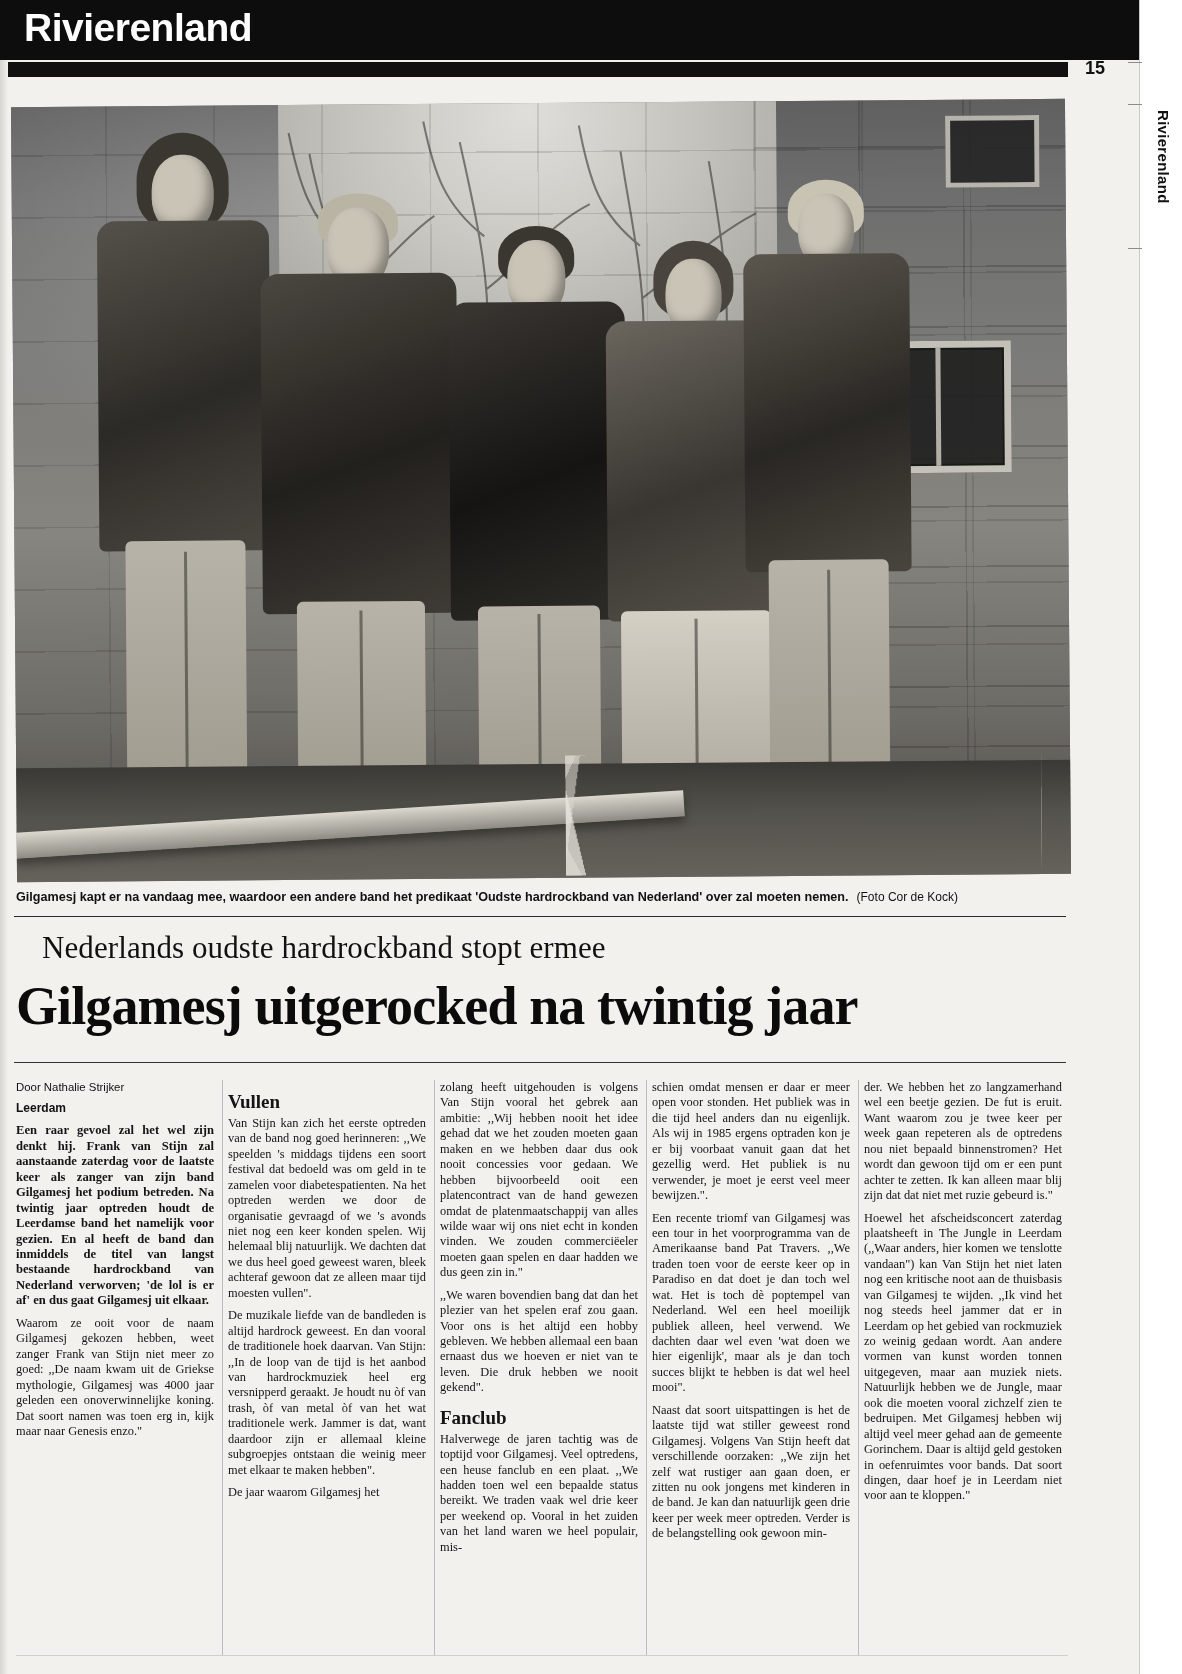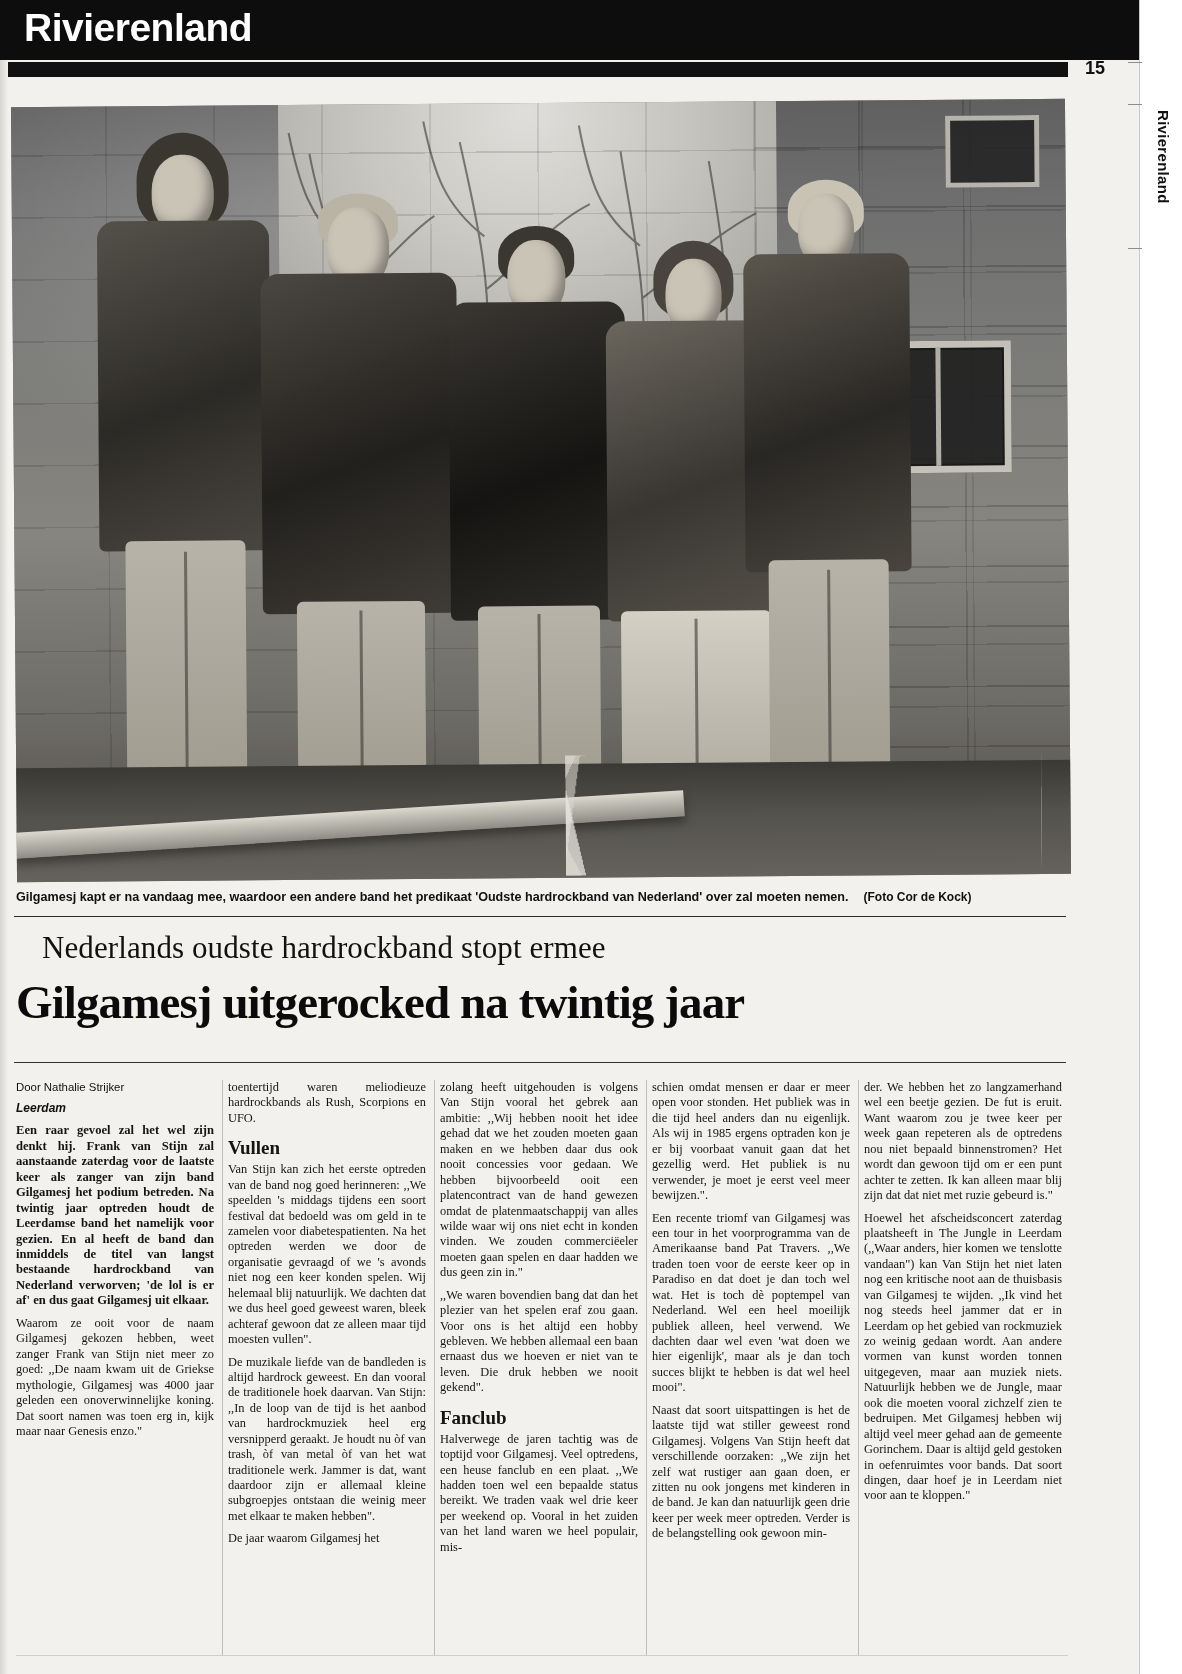--- a/index.html
+++ b/index.html
@@ -252,23 +252,23 @@
     position: absolute;
     left: 16px;
     top: 890px;
     width: 1048px;
     font-family: "Liberation Sans", sans-serif;
     font-size: 12.6px;
     font-weight: bold;
     color: #111;
   }
   .caption .credit {
-    font-weight: bold;
+    font-weight: normal;
     font-size: 12px;
-    margin-left: 15px;
+    margin-left: 8px;
   }
   .caption-rule {
     position: absolute;
     left: 14px;
     top: 916px;
     width: 1052px;
     height: 1px;
     background: #2a2a2a;
   }
 
@@ -283,21 +283,21 @@
     letter-spacing: 0.1px;
     margin-left: 24px;
   }
   .headline {
     position: absolute;
     left: 16px;
     top: 978px;
     width: 1060px;
     font-family: "Liberation Serif", serif;
     font-weight: bold;
-    font-size: 47px;
+    font-size: 54px;
     letter-spacing: -0.9px;
     color: #0b0b0b;
     line-height: 1.04;
   }
   .headline-rule {
     position: absolute;
     left: 14px;
     top: 1062px;
     width: 1052px;
     height: 1px;
@@ -329,21 +329,20 @@
     font-size: 11.4px;
     margin: 0 0 1px 0;
     color: #111;
   }
   .dateline {
     font-family: "Liberation Sans", sans-serif;
     font-size: 12px;
     font-weight: bold;
     margin: 0 0 8px 0;
     color: #111;
-    font-style: italic;
   }
   .lead {
     font-weight: bold;
     font-size: 12.6px;
     line-height: 1.23;
   }
   .subhead {
     font-family: "Liberation Serif", serif;
     font-weight: bold;
     font-size: 19px;
@@ -475,21 +474,20 @@
   <div class="columns">
 
     <div class="col">
       <p class="byline">Door Nathalie Strijker</p>
       <p class="dateline">Leerdam</p>
       <p class="lead">Een raar gevoel zal het wel zijn denkt hij. Frank van Stijn zal aanstaande zaterdag voor de laatste keer als zanger van zijn band Gilgamesj het podium betreden. Na twintig jaar optreden houdt de Leerdamse band het namelijk voor gezien. En al heeft de band dan inmiddels de titel van langst bestaande hardrockband van Nederland verworven; 'de lol is er af' en dus gaat Gilgamesj uit elkaar.</p>
       <p>Waarom ze ooit voor de naam Gilgamesj gekozen hebben, weet zanger Frank van Stijn niet meer zo goed: ,,De naam kwam uit de Griekse mythologie, Gilgamesj was 4000 jaar geleden een onoverwinnelijke koning. Dat soort namen was toen erg in, kijk maar naar Genesis enzo."</p>
     </div>
 
     <div class="col">
-      <p>toentertijd waren meliodieuze hardrockbands als Rush, Scorpions en UFO.</p>
       <h3 class="subhead">Vullen</h3>
       <p>Van Stijn kan zich het eerste optreden van de band nog goed herinneren: ,,We speelden 's middags tijdens een soort festival dat bedoeld was om geld in te zamelen voor diabetespatienten. Na het optreden werden we door de organisatie gevraagd of we 's avonds niet nog een keer konden spelen. Wij helemaal blij natuurlijk. We dachten dat we dus heel goed geweest waren, bleek achteraf gewoon dat ze alleen maar tijd moesten vullen".</p>
       <p>De muzikale liefde van de bandleden is altijd hardrock geweest. En dan vooral de traditionele hoek daarvan. Van Stijn: ,,In de loop van de tijd is het aanbod van hardrockmuziek heel erg versnipperd geraakt. Je houdt nu òf van trash, òf van metal òf van het wat traditionele werk. Jammer is dat, want daardoor zijn er allemaal kleine subgroepjes ontstaan die weinig meer met elkaar te maken hebben".</p>
       <p>De jaar waarom Gilgamesj het</p>
     </div>
 
     <div class="col">
       <p>zolang heeft uitgehouden is volgens Van Stijn vooral het gebrek aan ambitie: ,,Wij hebben nooit het idee gehad dat we het zouden moeten gaan maken en we hebben daar dus ook nooit concessies voor gedaan. We hebben bijvoorbeeld ooit een platencontract van de hand gewezen omdat de platenmaatschappij van alles wilde waar wij ons niet echt in konden vinden. We zouden commerciëeler moeten gaan spelen en daar hadden we dus geen zin in."</p>
       <p>,,We waren bovendien bang dat dan het plezier van het spelen eraf zou gaan. Voor ons is het altijd een hobby gebleven. We hebben allemaal een baan ernaast dus we hoeven er niet van te leven. Die druk hebben we nooit gekend".</p>
       <h3 class="subhead">Fanclub</h3>

